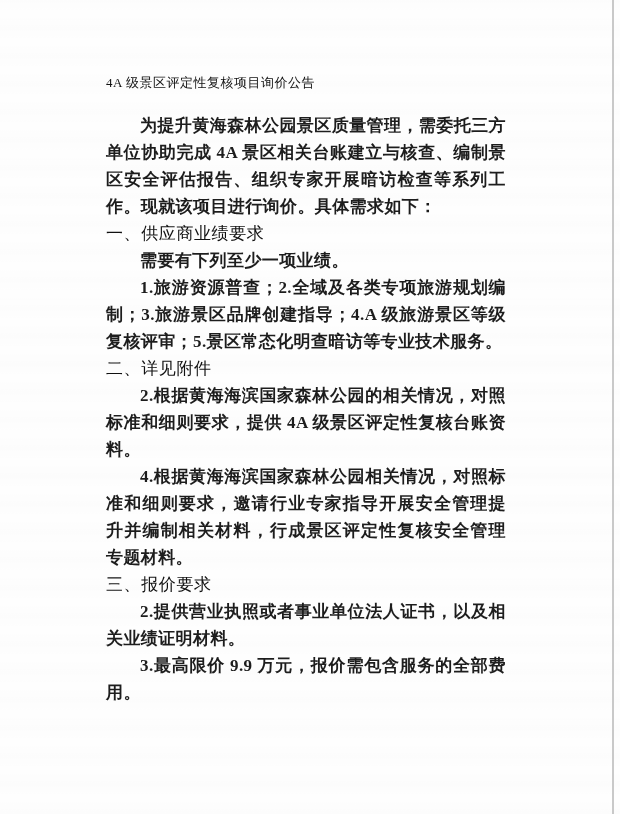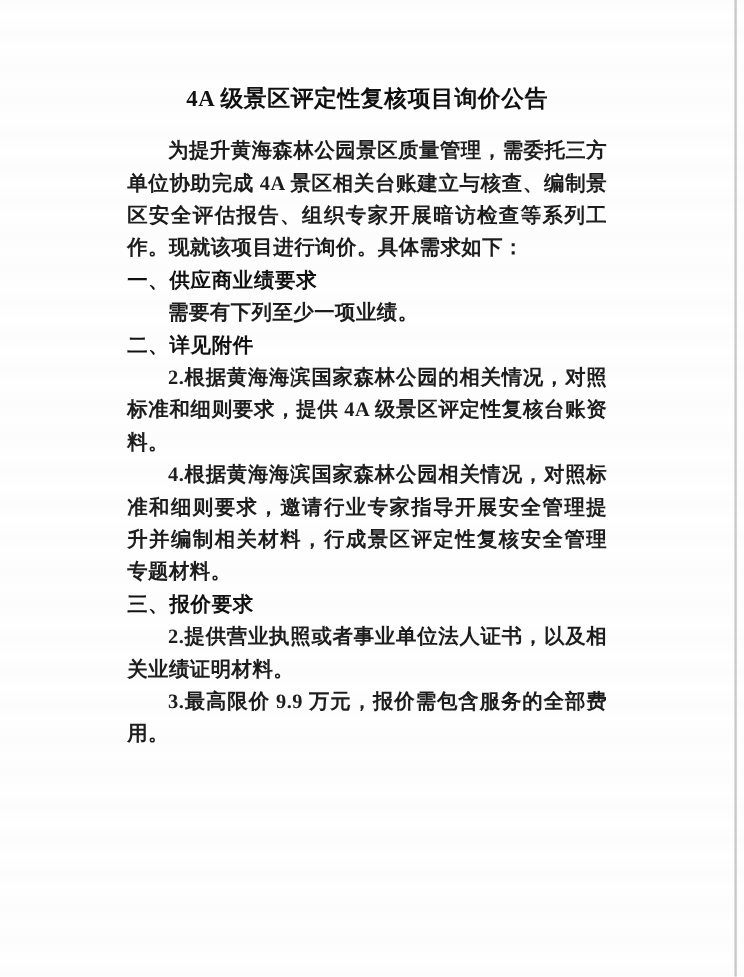--- a/index.html
+++ b/index.html
@@ -34,62 +34,62 @@
     background: #c9c9c9;
   }
   .content {
     position: absolute;
     left: 106px;
     top: 68px;
     width: 400px;
   }
   .doc-title {
     margin: 0 0 14px 0;
-    font-size: 19px;
+    font-size: 13px;
     line-height: 30px;
-    font-weight: bold;
-    text-align: center;
+    font-weight: normal;
     letter-spacing: 0.5px;
     color: #111111;
     white-space: nowrap;
   }
   .para {
     margin: 0;
     font-size: 17px;
     line-height: 27px;
     letter-spacing: 0.4px;
     text-align: justify;
     text-align-last: left;
     text-indent: 2em;
     word-break: break-all;
     font-weight: bold;
   }
   .heading {
     margin: 0;
     font-size: 17px;
     line-height: 27px;
     letter-spacing: 0.6px;
-    font-weight: bold;
+    font-weight: normal;
     color: #111111;
     text-indent: 0;
   }
 </style>
 </head>
 <body>
 
 <div class="page">
 
   <div class="content">
 
     <h1 class="doc-title">4A 级景区评定性复核项目询价公告</h1>
 
     <p class="para">为提升黄海森林公园景区质量管理，需委托三方单位协助完成 4A 景区相关台账建立与核查、编制景区安全评估报告、组织专家开展暗访检查等系列工作。现就该项目进行询价。具体需求如下：</p>
 
     <h2 class="heading">一、供应商业绩要求</h2>
     <p class="para">需要有下列至少一项业绩。</p>
+    <p class="para">1.旅游资源普查；2.全域及各类专项旅游规划编制；3.旅游景区品牌创建指导；4.A 级旅游景区等级复核评审；5.景区常态化明查暗访等专业技术服务。</p>
 
     <h2 class="heading">二、详见附件</h2>
     <p class="para">2.根据黄海海滨国家森林公园的相关情况，对照标准和细则要求，提供 4A 级景区评定性复核台账资料。</p>
     <p class="para">4.根据黄海海滨国家森林公园相关情况，对照标准和细则要求，邀请行业专家指导开展安全管理提升并编制相关材料，行成景区评定性复核安全管理专题材料。</p>
 
     <h2 class="heading">三、报价要求</h2>
     <p class="para">2.提供营业执照或者事业单位法人证书，以及相关业绩证明材料。</p>
     <p class="para">3.最高限价 9.9 万元，报价需包含服务的全部费用。</p>
 
   </div>

